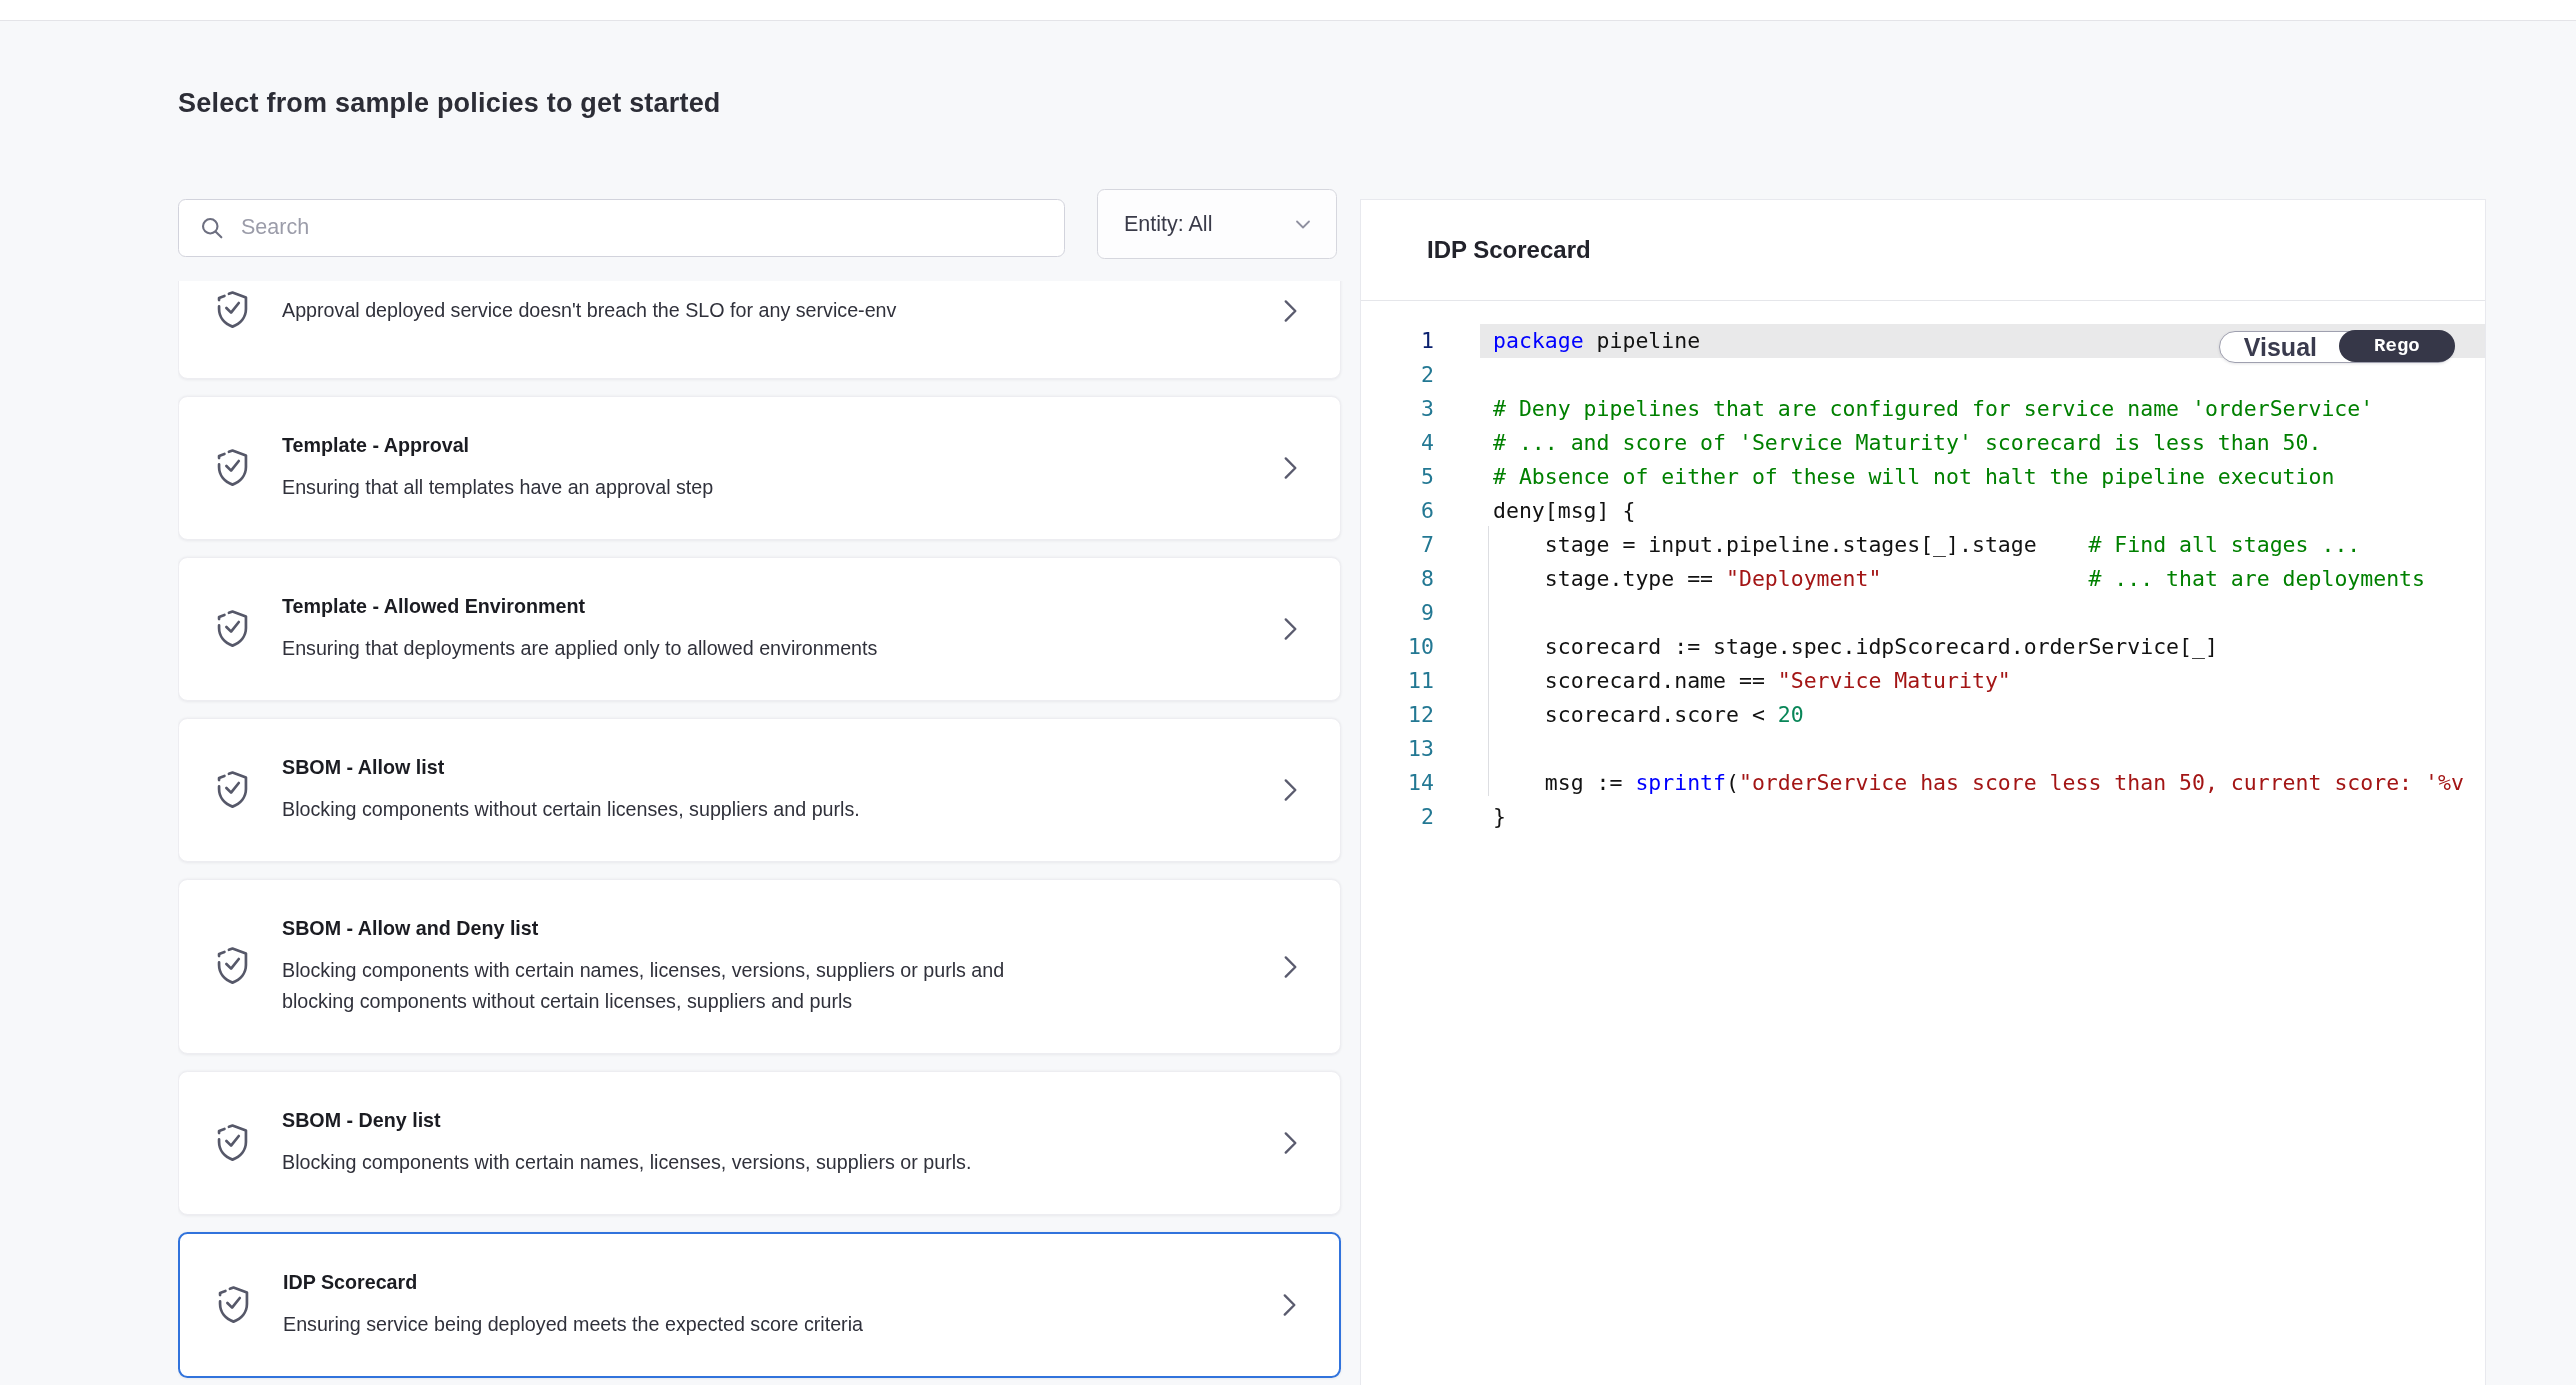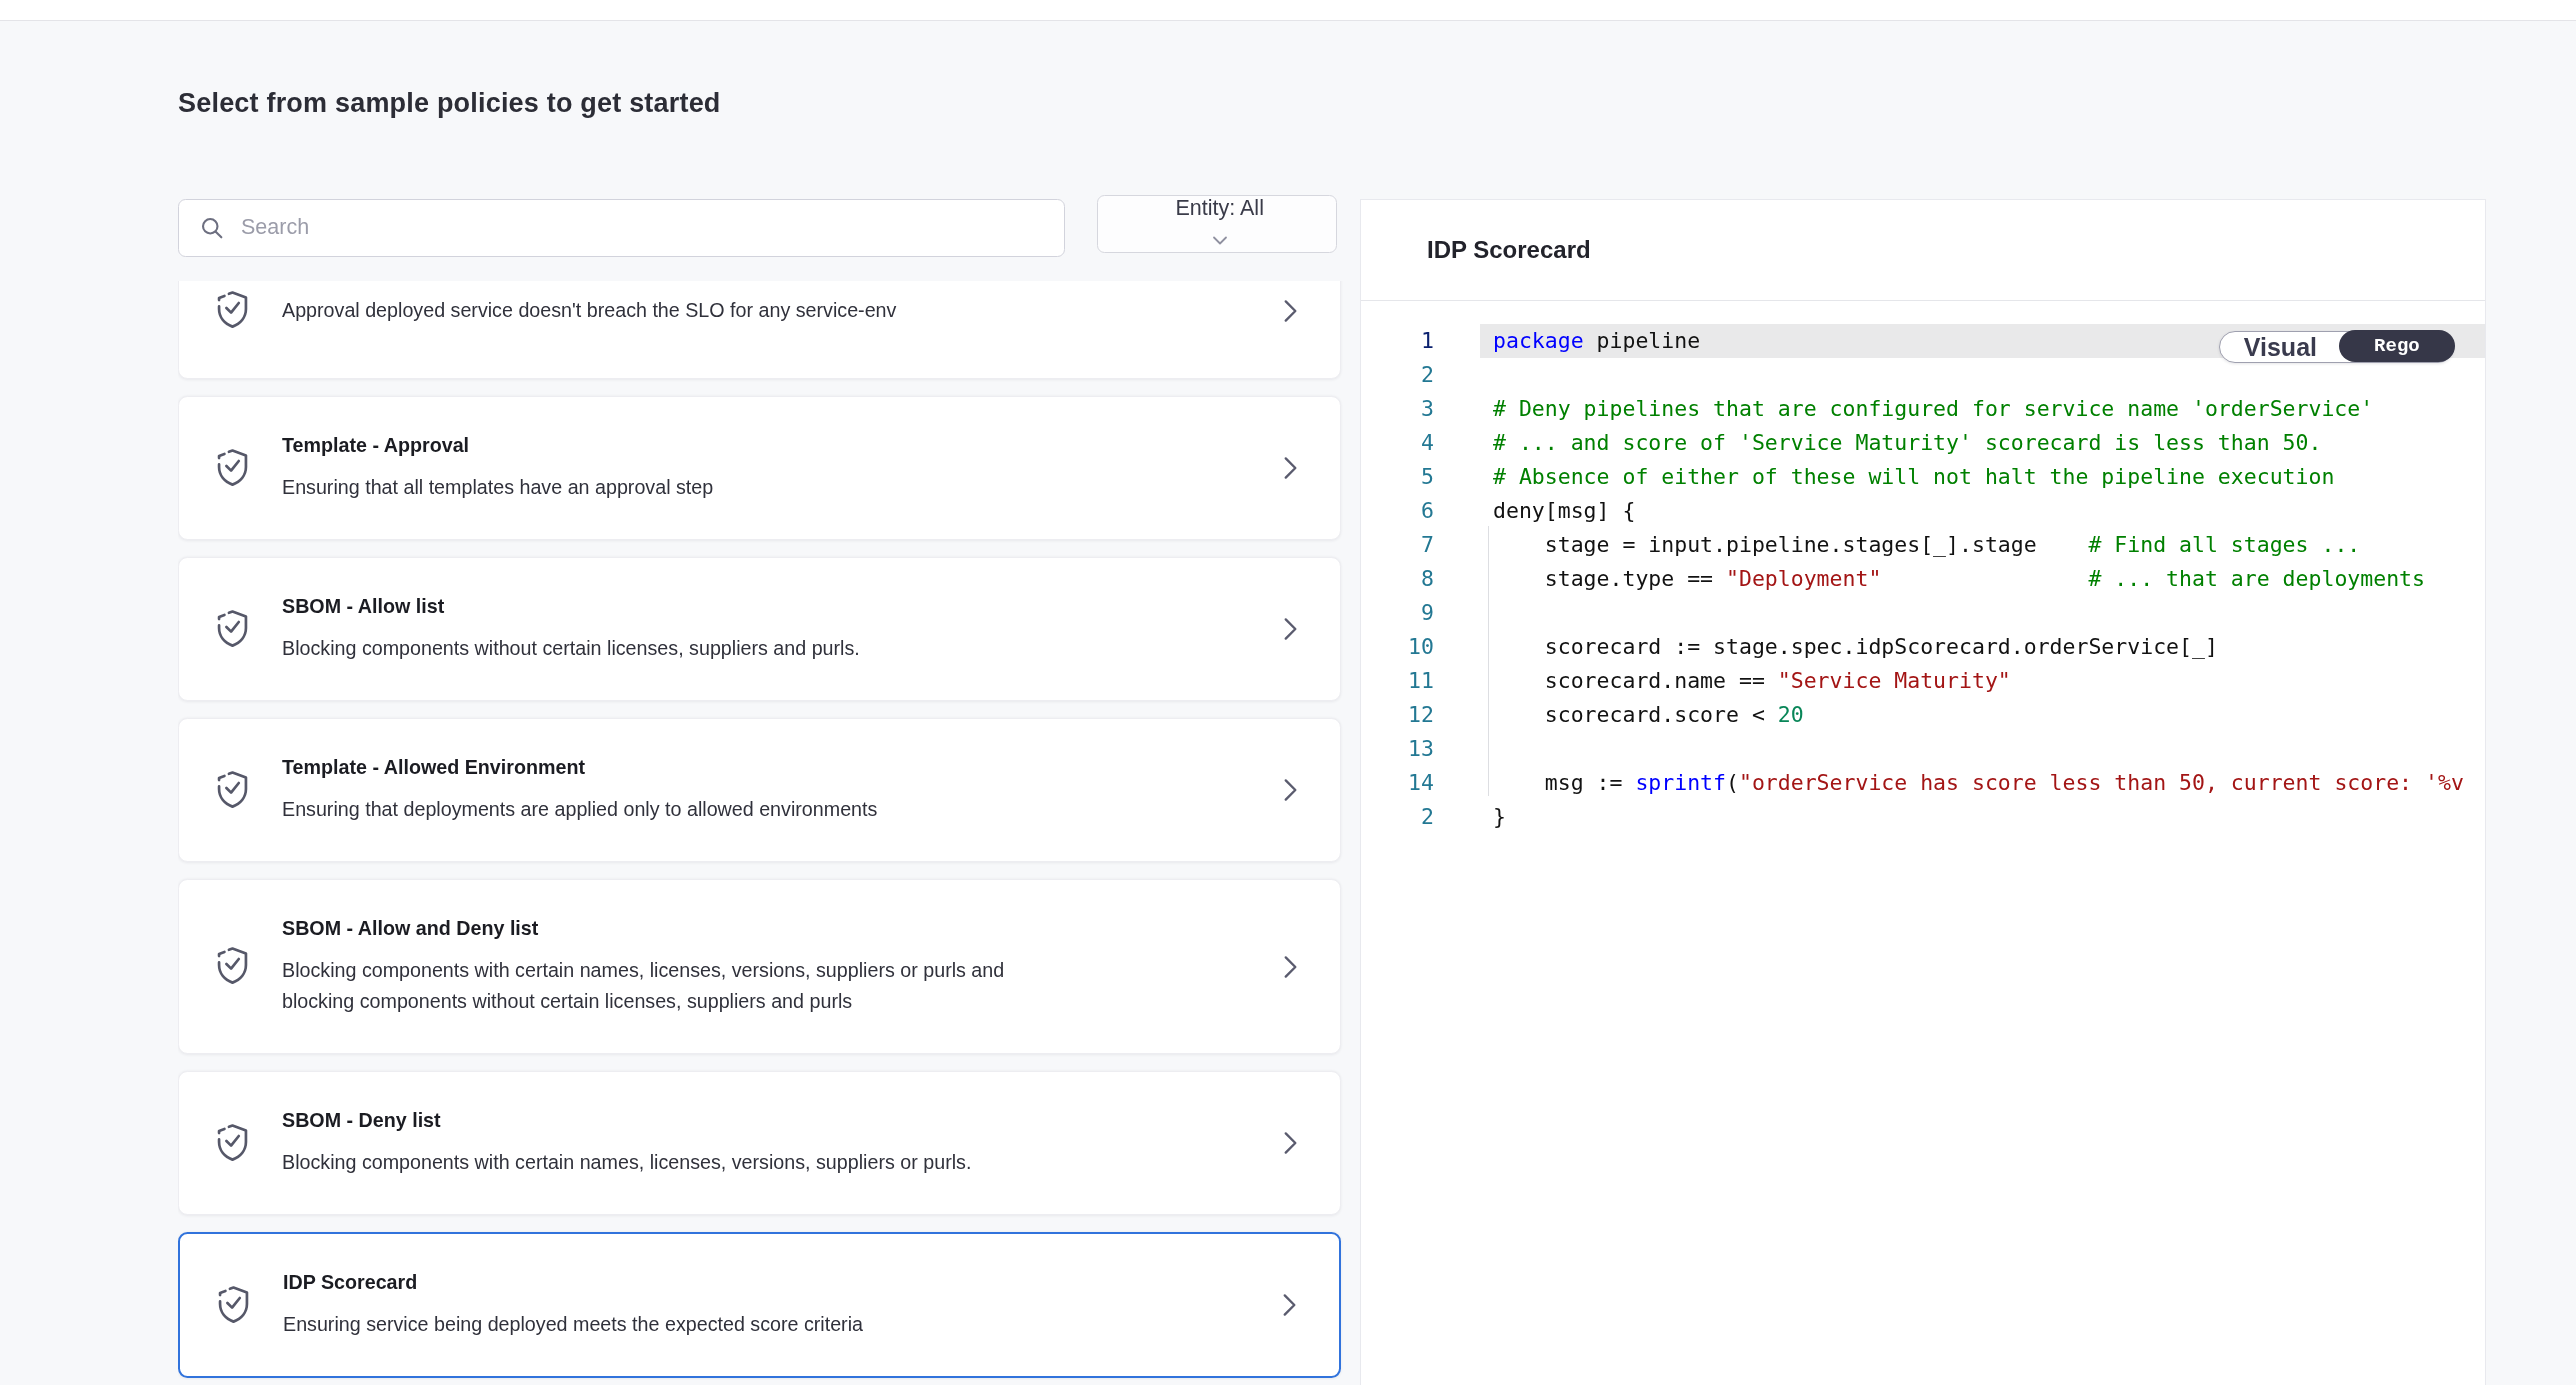--- a/index.html
+++ b/index.html
@@ -30,23 +30,23 @@
     background:#ffffff;border:1.9px solid #d2d3dc;border-radius:7.5px;
   }
   .search-wrap input{
     position:absolute;left:62px;top:0;width:805px;height:54px;
     border:none;outline:none;font-size:21.5px;color:#2c2d36;background:transparent;
     font-family:"Liberation Sans", sans-serif;
   }
   .search-wrap input::placeholder{color:#9b9ca9;}
   .search-icon{position:absolute;left:19px;top:14px;width:28px;height:28px;color:#6d6f80;}
   .entity-select{
-    position:absolute;left:1097px;top:195px;width:240px;height:58px;
+    position:absolute;left:1097px;top:189px;width:240px;height:70px;
     background:#fdfdfe;border:1.9px solid #d6d7de;border-radius:7.5px;
-    display:flex;align-items:center;padding:0 20.6px 0 26px;cursor:pointer;flex-direction:column;
+    display:flex;align-items:center;padding:0 20.6px 0 26px;cursor:pointer;
   }
   .entity-label{flex:1;font-size:21.5px;color:#3a3b49;font-weight:500;}
   .chevron-down{width:24px;height:24px;color:#8f90a0;}
   
   .list-viewport{
     position:absolute;left:178px;top:281px;width:1166px;height:1099px;overflow:hidden;
   }
   .card{
     width:1163px;min-height:137px;margin-bottom:17px;
     background:#ffffff;border:0.9px solid var(--card-border);border-radius:9.4px;
@@ -171,40 +171,40 @@
   </div>
     <div class="card">
     <span class="shield">
       <svg viewBox="0 0 24 26" width="43" height="47" fill="none" stroke="currentColor" stroke-width="1.5" stroke-linecap="round" stroke-linejoin="round">
         <path d="M4.5 7.2 V6 l3-1.1"></path>
         <path d="M10 3.7 L12 3l7.5 2.8v6.4c0 4.6-3.1 8.1-7.5 9.8-4.4-1.7-7.5-5.2-7.5-9.8v-1.5"></path>
         <path d="M8.6 11.6l2.6 2.6 4.3-5.4"></path>
       </svg>
     </span>
     <div class="card-text">
+      <div class="card-title">Template - Allowed Environment</div>
+      <div class="card-desc">Ensuring that deployments are applied only to allowed environments</div>
+    </div>
+    <span class="chev">
+      <svg viewBox="0 0 24 30" width="26" height="32" fill="none" stroke="currentColor" stroke-width="2.2" stroke-linecap="round" stroke-linejoin="round">
+        <path d="M8 6l9 9-9 9"></path>
+      </svg>
+    </span>
+  </div>
+    <div class="card">
+    <span class="shield">
+      <svg viewBox="0 0 24 26" width="43" height="47" fill="none" stroke="currentColor" stroke-width="1.5" stroke-linecap="round" stroke-linejoin="round">
+        <path d="M4.5 7.2 V6 l3-1.1"></path>
+        <path d="M10 3.7 L12 3l7.5 2.8v6.4c0 4.6-3.1 8.1-7.5 9.8-4.4-1.7-7.5-5.2-7.5-9.8v-1.5"></path>
+        <path d="M8.6 11.6l2.6 2.6 4.3-5.4"></path>
+      </svg>
+    </span>
+    <div class="card-text">
       <div class="card-title">SBOM - Allow list</div>
       <div class="card-desc">Blocking components without certain licenses, suppliers and purls.</div>
-    </div>
-    <span class="chev">
-      <svg viewBox="0 0 24 30" width="26" height="32" fill="none" stroke="currentColor" stroke-width="2.2" stroke-linecap="round" stroke-linejoin="round">
-        <path d="M8 6l9 9-9 9"></path>
-      </svg>
-    </span>
-  </div>
-    <div class="card">
-    <span class="shield">
-      <svg viewBox="0 0 24 26" width="43" height="47" fill="none" stroke="currentColor" stroke-width="1.5" stroke-linecap="round" stroke-linejoin="round">
-        <path d="M4.5 7.2 V6 l3-1.1"></path>
-        <path d="M10 3.7 L12 3l7.5 2.8v6.4c0 4.6-3.1 8.1-7.5 9.8-4.4-1.7-7.5-5.2-7.5-9.8v-1.5"></path>
-        <path d="M8.6 11.6l2.6 2.6 4.3-5.4"></path>
-      </svg>
-    </span>
-    <div class="card-text">
-      <div class="card-title">Template - Allowed Environment</div>
-      <div class="card-desc">Ensuring that deployments are applied only to allowed environments</div>
     </div>
     <span class="chev">
       <svg viewBox="0 0 24 30" width="26" height="32" fill="none" stroke="currentColor" stroke-width="2.2" stroke-linecap="round" stroke-linejoin="round">
         <path d="M8 6l9 9-9 9"></path>
       </svg>
     </span>
   </div>
     <div class="card">
     <span class="shield">
       <svg viewBox="0 0 24 26" width="43" height="47" fill="none" stroke="currentColor" stroke-width="1.5" stroke-linecap="round" stroke-linejoin="round">

